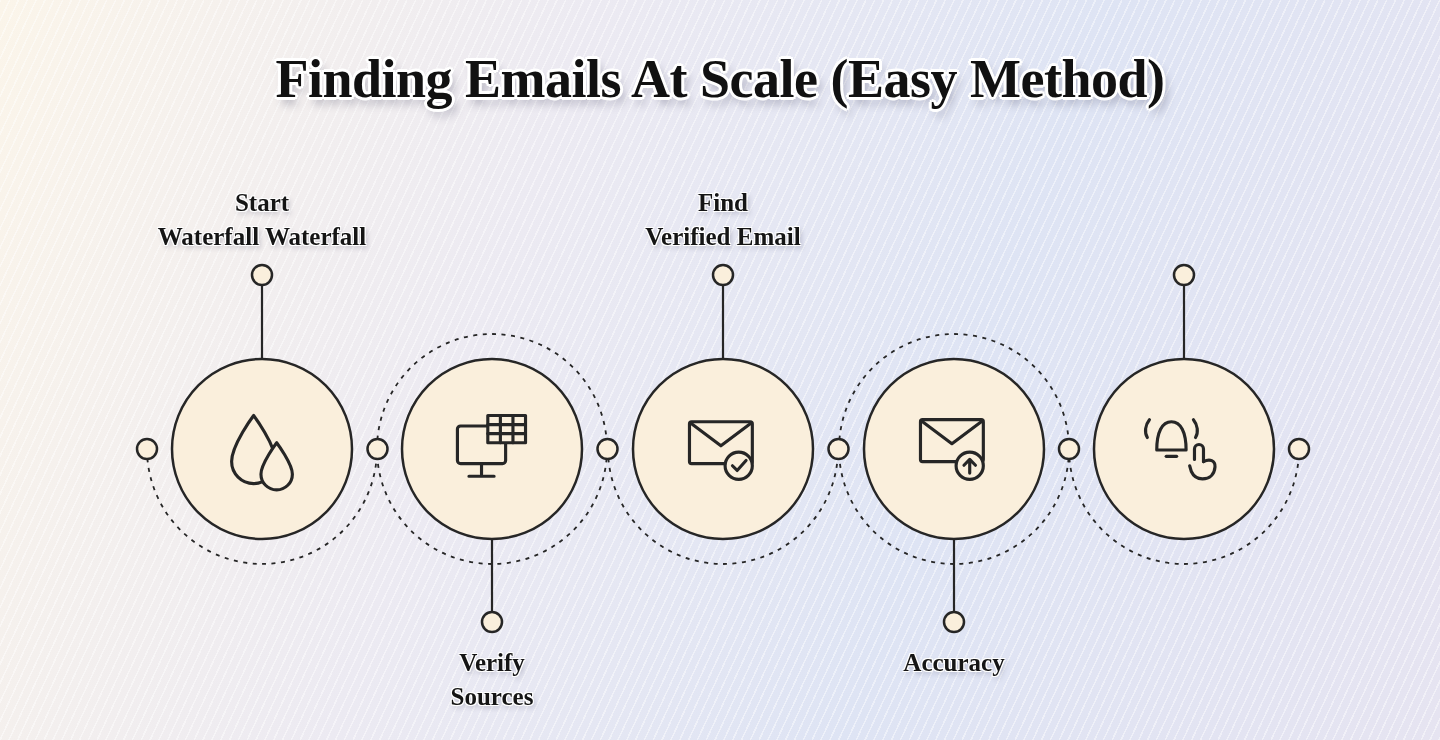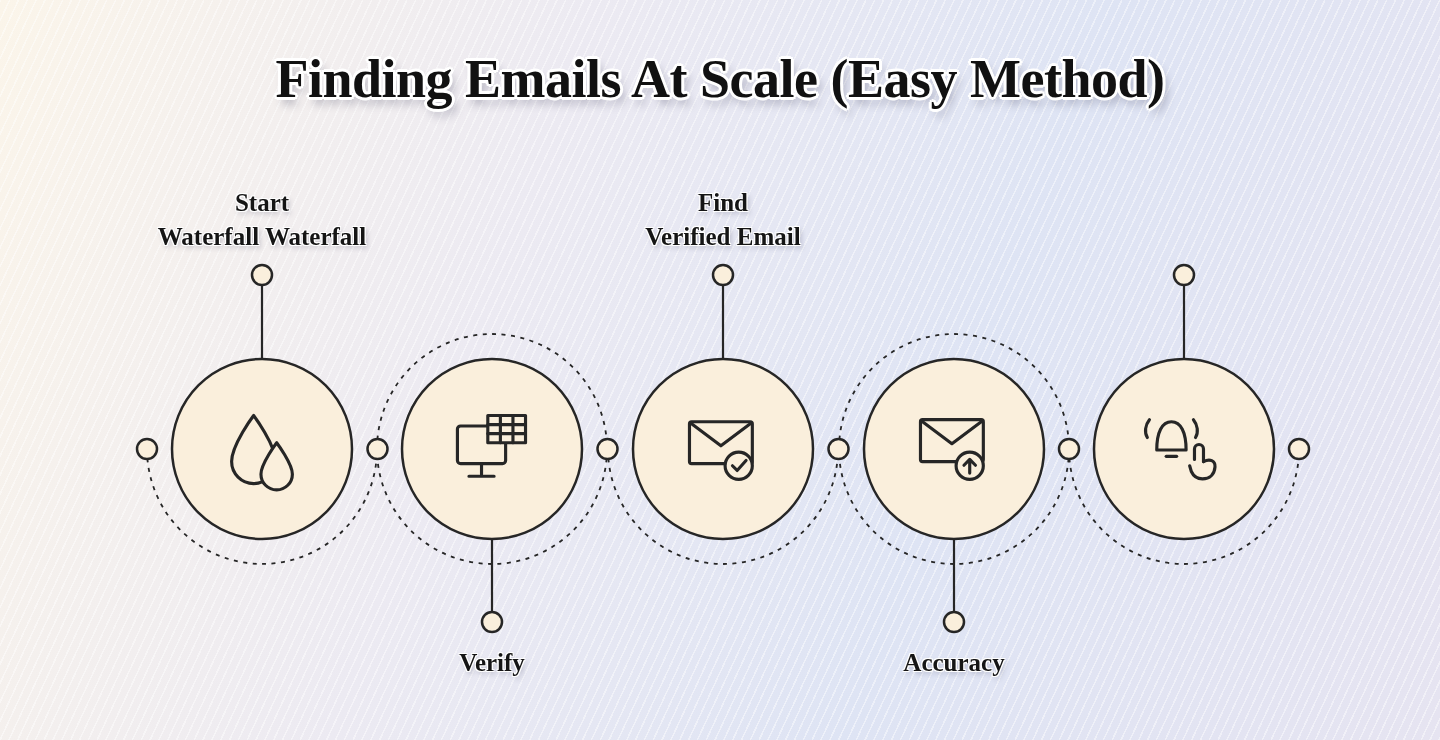--- a/index.html
+++ b/index.html
@@ -194,20 +194,21 @@
     </svg>
   </div>
 
   <div class="step-label label-above label-1">
     <div>Start</div>
     <div>Waterfall Waterfall</div>
   </div>
 
   <div class="step-label label-below label-2">
     <div>Verify</div>
+    <div>Sources</div>
   </div>
 
   <div class="step-label label-above label-3">
     <div>Find</div>
     <div>Verified Email</div>
   </div>
 
   <div class="step-label label-below label-4">
     <div>Accuracy</div>
   </div>

